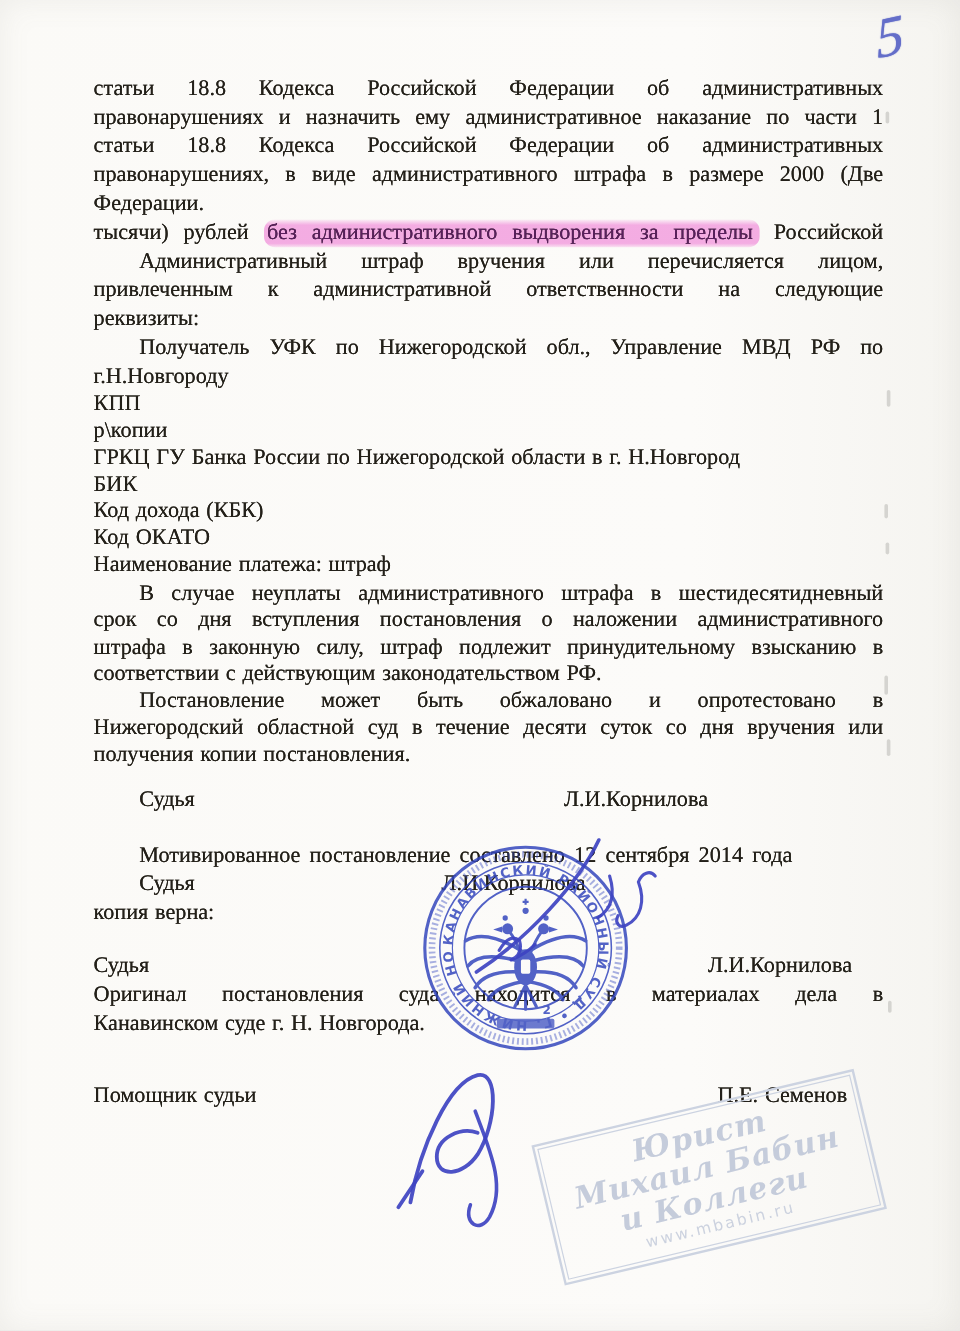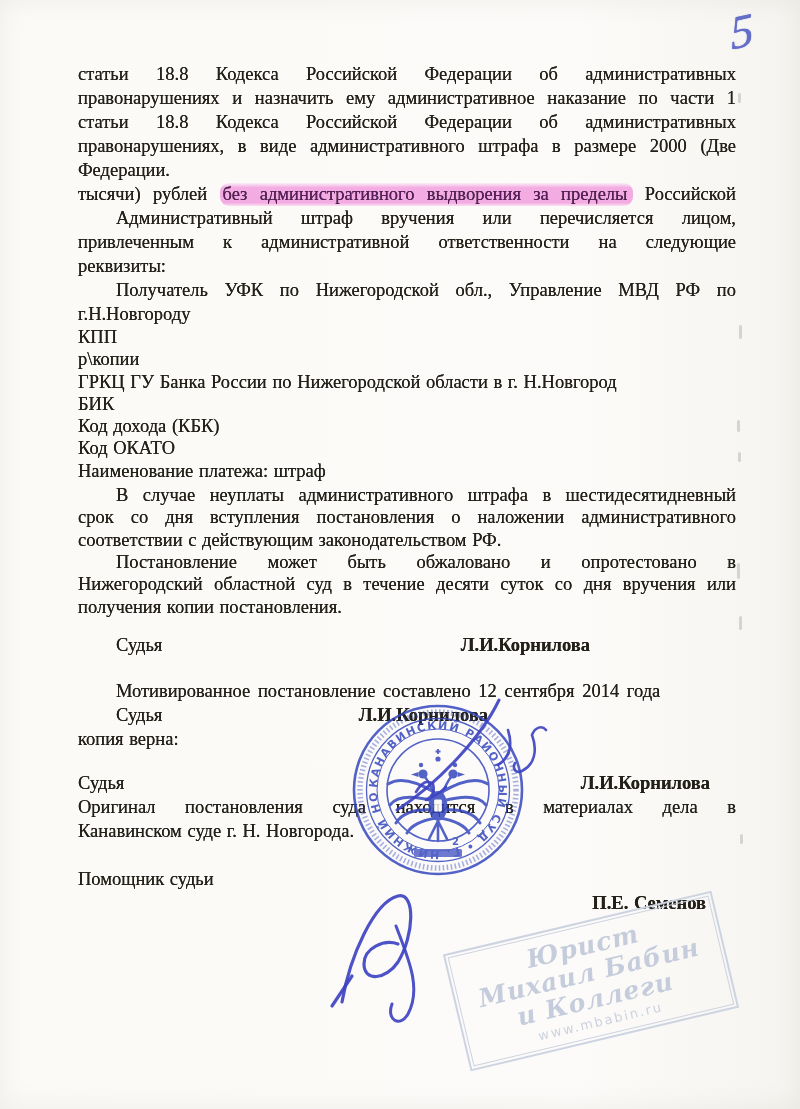--- a/index.html
+++ b/index.html
@@ -18,27 +18,27 @@
   .jl{text-align:justify;text-align-last:justify;}
   .ind{text-indent:38px;}
   .tight{line-height:22.3px;}
   .hl{
     background:linear-gradient(180deg,rgba(243,168,225,.15) 0%,rgba(243,168,225,.95) 20%,rgba(243,168,225,.95) 86%,rgba(243,168,225,.30) 100%);
     color:#5a1e5e;border-radius:9px;padding:1px 5px 2px 3px;
     box-decoration-break:clone;-webkit-box-decoration-break:clone;
   }
   .sigrow{display:flex;line-height:24px;}
   .sigrow .lbl{flex:0 0 auto;}
-  .sigrow .nm{margin-left:auto;font-weight:bold;}
+  .sigrow .nm{margin-left:auto;}
   .row-a{margin-top:15px;} .row-a .lbl{padding-left:38px;} .row-a .nm{margin-right:146px;}
   .motivated{margin-top:22px;padding-left:38px;word-spacing:3px;line-height:24px;}
   .row-b .lbl{padding-left:38px;} .row-b .nm{margin-right:248px;}
   .row-c{margin-top:20px;} .row-c .nm{margin-right:26px;}
   .orig-l1{text-align:justify;text-align-last:justify;}
-  .row-d{margin-top:24px;flex-direction:column;} .row-d .nm{margin-right:30px;}
+  .row-d{margin-top:36px;} .row-d .nm{margin-right:30px;}
   .p4start{margin-top:2px;}
 
   .pnum{
     position:absolute;left:730px;top:4px;
     font-family:"Liberation Serif",serif;font-style:italic;
     font-size:47px;color:#5560c5;transform:rotate(-12deg) skewX(-8deg);
     opacity:.9;text-shadow:0 0 1px #5560c5;
   }
 
   .stamp{position:absolute;left:350px;top:702px;width:176px;height:176px;
@@ -88,20 +88,21 @@
     <div class="tl tight">КПП</div>
     <div class="tl tight">р\копии</div>
     <div class="tl tight">ГРКЦ ГУ Банка России по Нижегородской области в г. Н.Новгород</div>
     <div class="tl tight">БИК</div>
     <div class="tl tight">Код дохода (КБК)</div>
     <div class="tl tight">Код ОКАТО</div>
     <div class="tl tight">Наименование платежа: штраф</div>
 
     <div class="tl jl ind tight p4start">В случае неуплаты административного штрафа в шестидесятидневный</div>
     <div class="tl jl tight">срок со дня вступления постановления о наложении административного</div>
+    <div class="tl jl tight">штрафа в законную силу, штраф подлежит принудительному взысканию в</div>
     <div class="tl tight">соответствии с действующим законодательством РФ.</div>
 
     <div class="tl jl ind tight">Постановление может быть обжаловано и опротестовано в</div>
     <div class="tl jl tight">Нижегородский областной суд в течение десяти суток со дня вручения или</div>
     <div class="tl tight">получения копии постановления.</div>
 
     <div class="sigrow row-a">
       <span class="lbl">Судья</span>
       <span class="nm">Л.И.Корнилова</span>
     </div>

